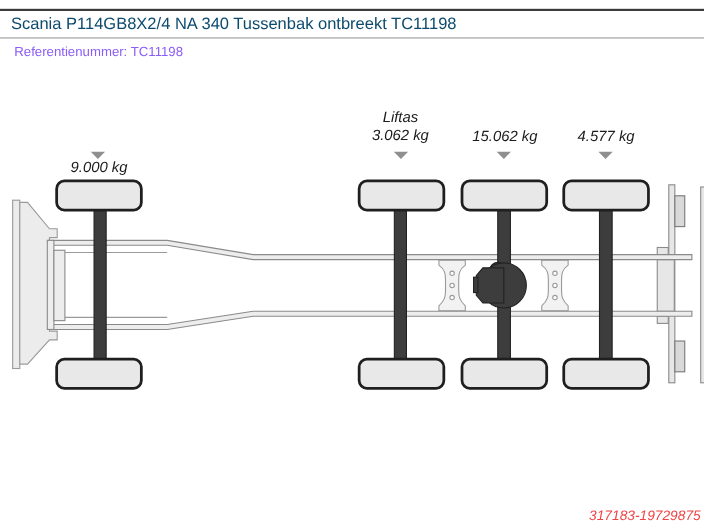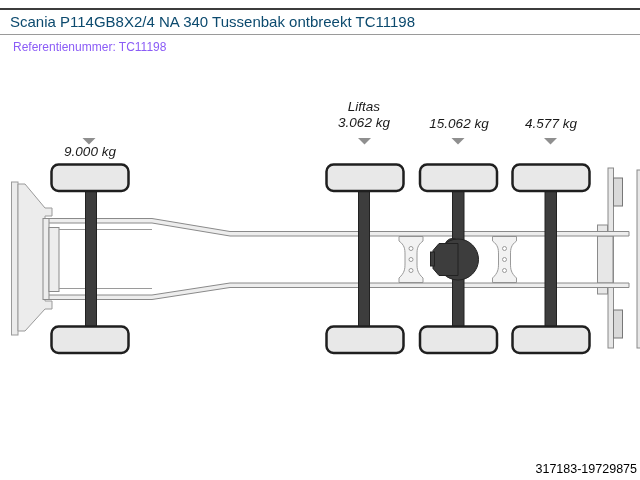--- a/index.html
+++ b/index.html
@@ -28,21 +28,21 @@
     white-space:nowrap;
   }
   .axle-label span { display:block;font-style:italic; }
   .lbl-1 { left:90px;  top:116px;margin-top:28px; }
   .lbl-2 { left:364px; top:99px;  }
   .lbl-3 { left:459px; top:116px; }
   .lbl-4 { left:551px; top:116px; }
   .chassis-svg { position:absolute; left:0; top:0; }
   .watermark {
     position:absolute; right:3px; top:462px;
-    font-size:12.5px; color:#000000; white-space:nowrap;
+    font-size:12.5px; color:#ef4444; white-space:nowrap;font-style:italic;
   }
 </style>
 </head>
 <body>
 
 <div class="rule-top"></div>
 <div class="page-title">Scania P114GB8X2/4 NA 340 Tussenbak ontbreekt TC11198</div>
 <div class="rule-mid"></div>
 <div class="reference">Referentienummer: TC11198</div>
 

